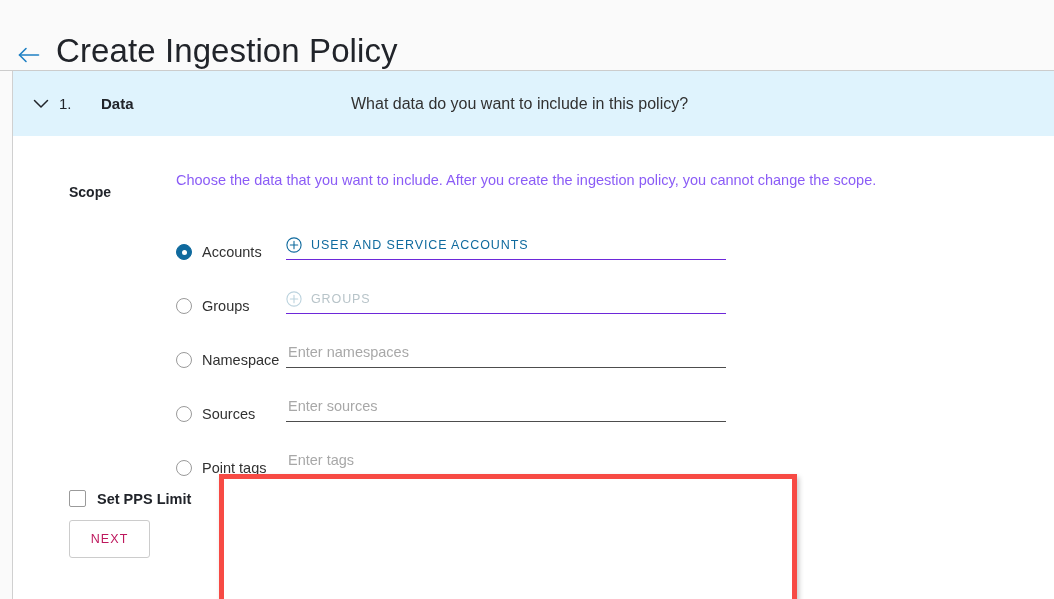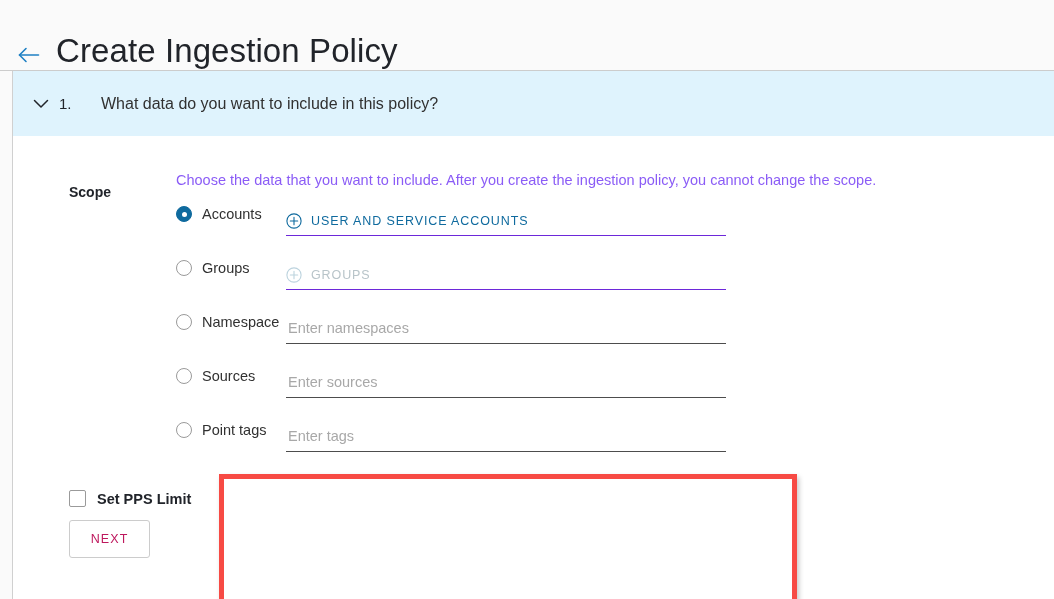--- a/index.html
+++ b/index.html
@@ -135,21 +135,21 @@
     white-space: nowrap;
   }
 
   
   .options {
     margin-top: 16px;
     position: relative;
   }
   .option-row {
     display: flex;
-    align-items: flex-start;
+    align-items: flex-end;
     height: 54px;
   }
   .radio-wrap {
     width: 110px;
     flex: 0 0 110px;
     display: flex;
     align-items: center;
     cursor: pointer;
   }
   .radio {
@@ -310,20 +310,21 @@
 
   <div class="wizard-body">
 
     <div class="step-banner">
       <div class="chevron">
         <svg width="16" height="10" viewBox="0 0 16 10">
           <path d="M1.5 1.5 L8 8 L14.5 1.5" stroke="#21242a" stroke-width="1.5" fill="none" stroke-linecap="round" stroke-linejoin="round"></path>
         </svg>
       </div>
       <div class="step-number">1.</div>
+      <div class="step-name">Data</div>
       <div class="step-question">What data do you want to include in this policy?</div>
     </div>
 
     <div class="step-content">
 
       <div class="field-row">
 
         <div class="scope-label">Scope</div>
 
         <div class="scope-right">

